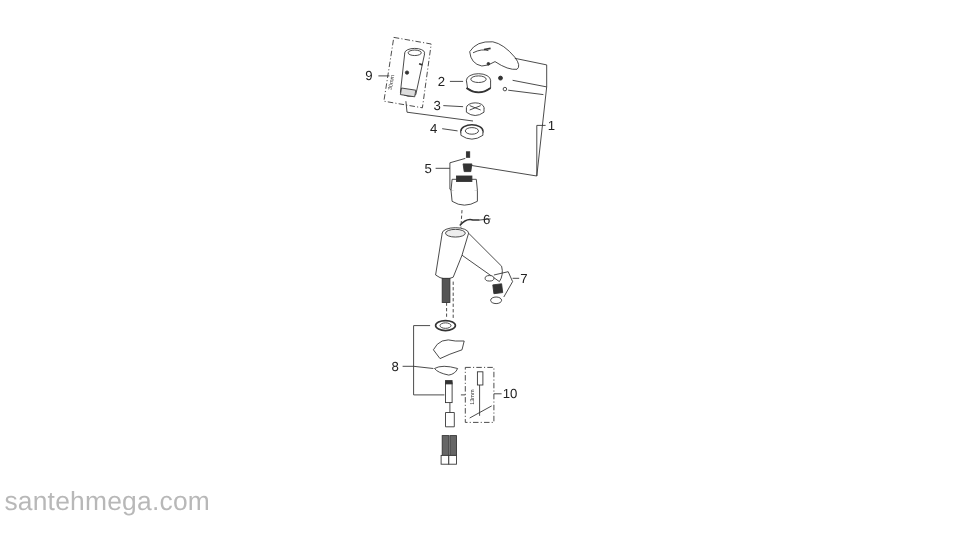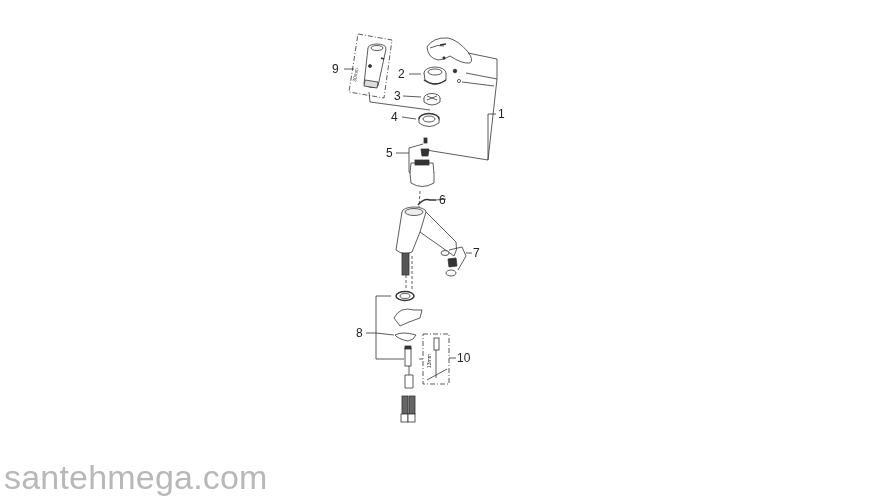--- a/index.html
+++ b/index.html
@@ -1,20 +1,20 @@
 <!DOCTYPE html>
 <html><head>
 <meta charset="utf-8">
 <style>
   html, body { margin:0; padding:0; background:#ffffff; }
   body { width:880px; height:500px; position:relative; overflow:hidden; font-family:"Liberation Sans", sans-serif; }
   #diagram { position:absolute; left:0; top:0; width:880px; height:500px; }
   .lbl { font-family:"Liberation Sans", sans-serif; font-size:12px; fill:#222; }
   .tiny { font-family:"Liberation Sans", sans-serif; font-size:5px; fill:#333; }
-  .watermark { position:absolute; left:4px; top:458px; font-size:34px; color:#b8b8b8; letter-spacing:0.2px; }
+  .watermark { position:absolute; left:4px; top:443px; font-size:24px; color:#b8b8b8; letter-spacing:0.2px; }
 </style>
 </head>
 <body>
 
 <svg id="diagram" viewBox="0 0 880 500" xmlns="http://www.w3.org/2000/svg">
   <g fill="none" stroke="#333" stroke-width="0.8">
 
     <g>
       <polygon points="358,34 392,40 384,98 349,92" stroke-dasharray="5,2,1,2"></polygon>
 

